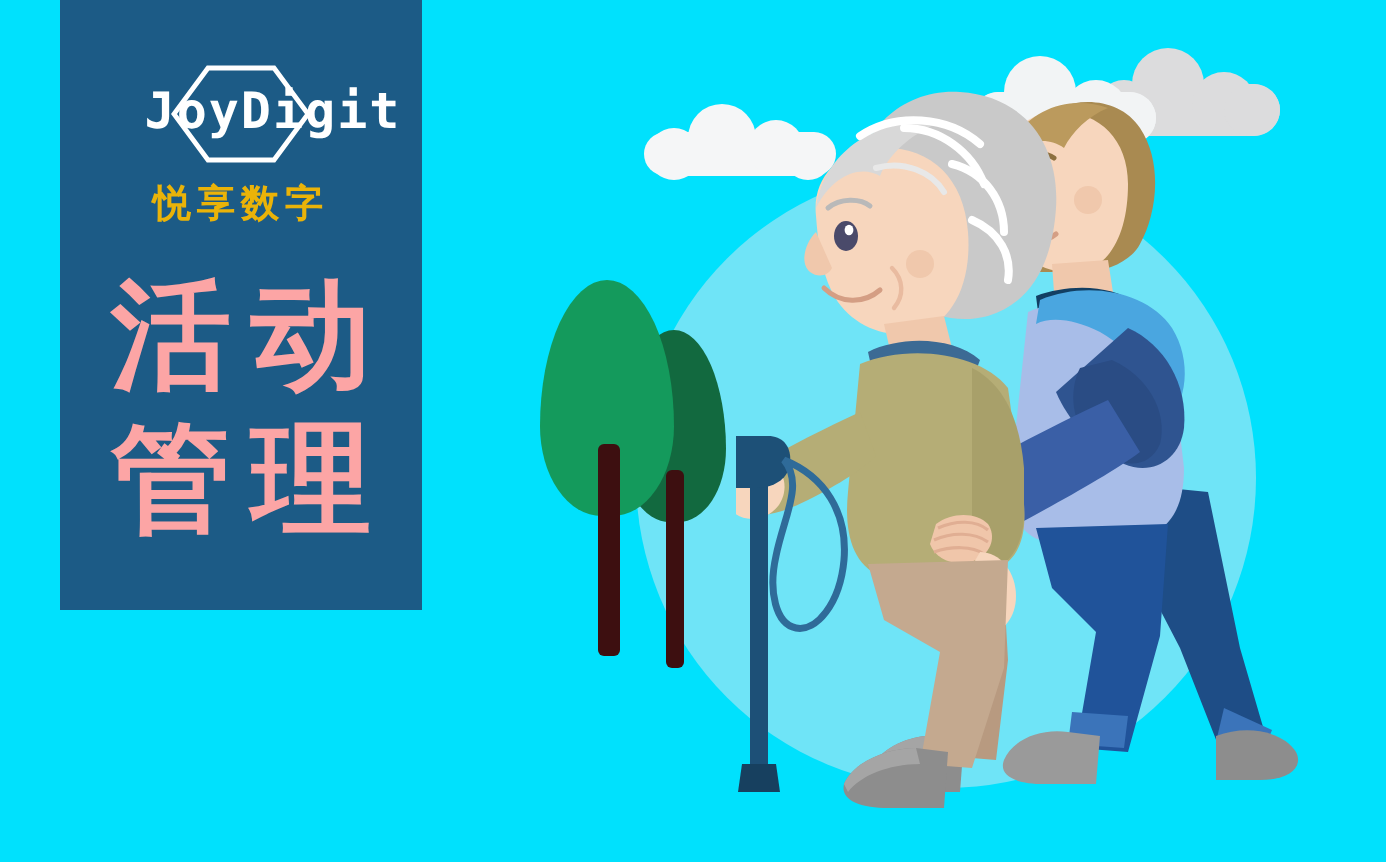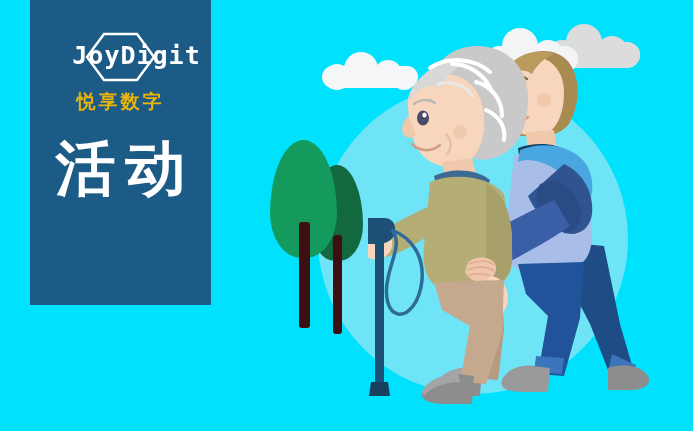--- a/index.html
+++ b/index.html
@@ -77,21 +77,21 @@
     color:#ffffff;font-size:25px;font-weight:bold;letter-spacing:1px;
     font-family:"DejaVu Sans Mono","Liberation Mono",monospace;
     line-height:30px;
   }
   .logo-cn{
     margin-top:5px;color:#eab308;font-size:19px;font-weight:bold;letter-spacing:3px;
     font-family:"DejaVu Sans","Liberation Sans",sans-serif;
   }
   .panel-title{
     position:absolute;left:0;top:132px;width:181px;text-align:center;
-    color:#ffffff;font-size:60px;font-weight:bold;line-height:72px;letter-spacing:10px;
+    color:#fca5a5;font-size:60px;font-weight:bold;line-height:72px;letter-spacing:10px;
     text-indent:10px;
     font-family:"DejaVu Sans","Liberation Sans",sans-serif;
   }
   .panel-title span{display:block;}
 </style>
 </head>
 <body>
 
 <div id="stage">
 
@@ -255,16 +255,17 @@
         <svg width="181" height="54" viewBox="0 0 181 54">
           <polygon points="74,4 107,4 124,27 107,50 74,50 57,27" fill="none" stroke="#ffffff" stroke-width="2.4"></polygon>
         </svg>
         <div class="logo-word">JoyDigit</div>
       </div>
       <div class="logo-cn">悦享数字</div>
     </div>
 
     <div class="panel-title">
       <span>活动</span>
+      <span>管理</span>
     </div>
   </div>
 
 </div>
 
 </body></html>

